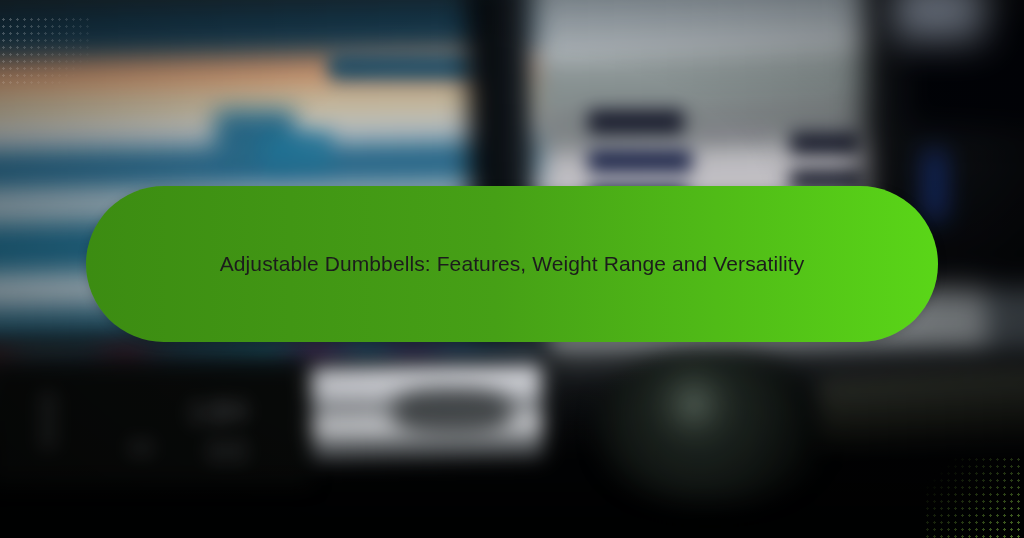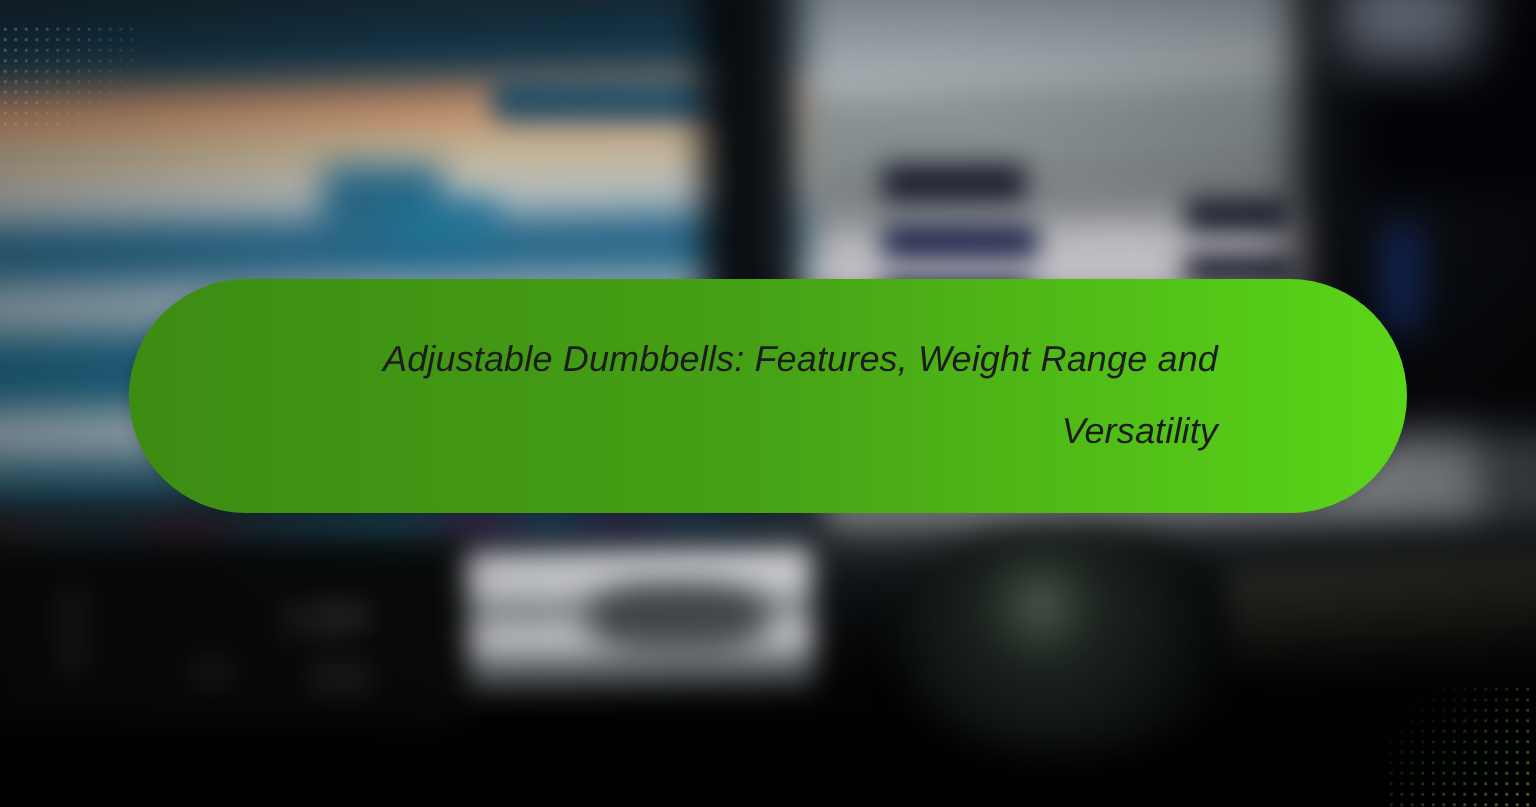--- a/index.html
+++ b/index.html
@@ -298,27 +298,26 @@
     border-radius: 78px;
     background: linear-gradient(90deg, #3c8c12 0%, #46a016 48%, #5ad618 100%);
     display: flex;
     align-items: center;
     justify-content: center;
     box-shadow: 0 2px 10px rgba(0,0,0,.18);
   }
   .title-text {
     color: #1c1c1c;
     font-family: "Liberation Sans", sans-serif;
-    font-size: 24px;
+    font-size: 21px;
     font-weight: 400;
     line-height: 48px;
-    text-align: right;
+    text-align: left;
     letter-spacing: .1px;
     max-width: 600px;
-    font-style: italic;
   }
 </style>
 </head>
 <body>
 
 <div id="stage">
 
   <div class="bg-root">
     <div class="bg-blur-wrap">
       <div class="bg-base"></div>

